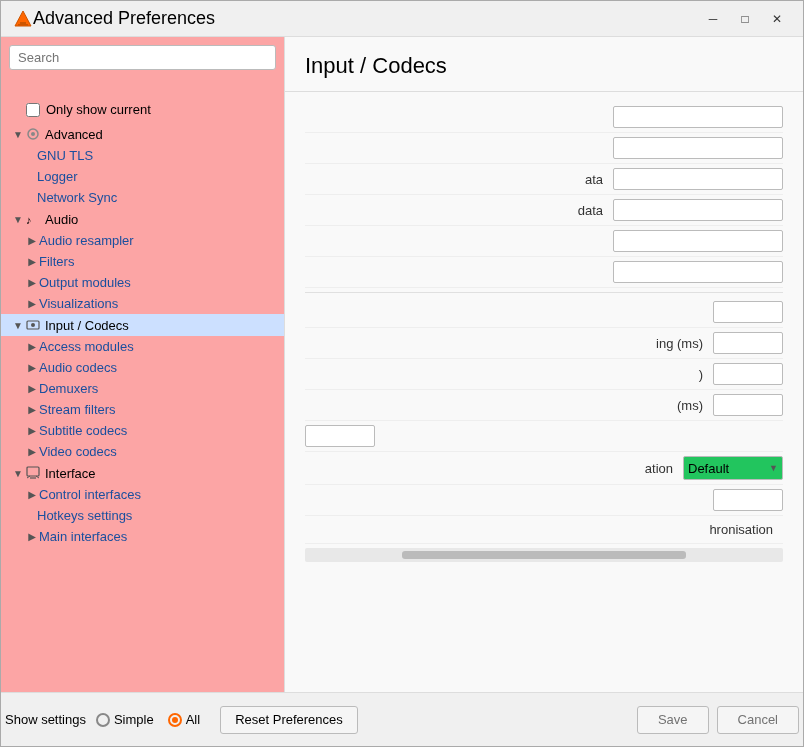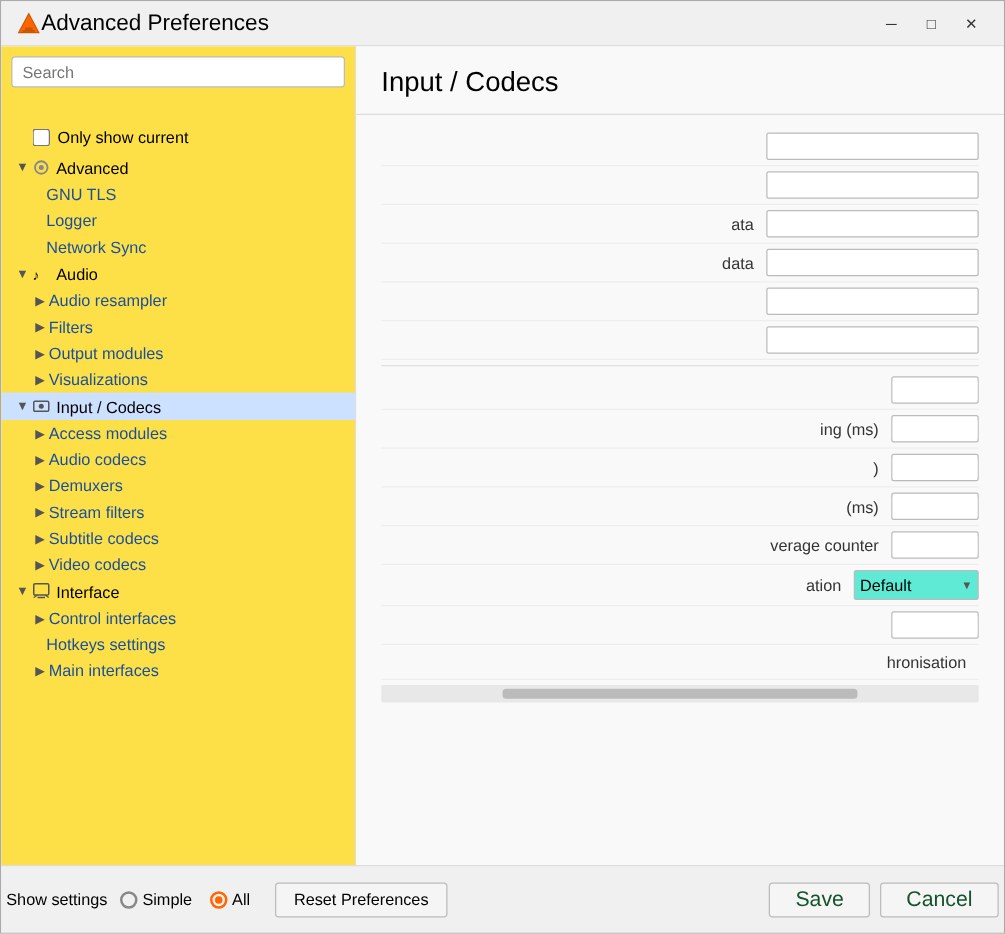--- a/index.html
+++ b/index.html
@@ -59,21 +59,21 @@
     .main-area {
       display: flex;
       flex: 1;
       overflow: hidden;
     }
 
     
     .sidebar {
       width: 284px;
       flex-shrink: 0;
-      background: #fde047;
+      background: #fca5a5;
       border-right: 1px solid #ddd;
       display: flex;
       flex-direction: column;
       overflow: hidden;
     }
     .search-box {
       margin: 8px 8px 4px 8px;
       padding: 4px 8px;
       border: 1px solid #bbb;
       border-radius: 3px;
@@ -220,21 +220,21 @@
       border-radius: 2px;
       background: white;
       font-size: 13px;
       padding: 0 4px;
     }
 
     .select-box {
       height: 24px;
       border: 1px solid #bbb;
       border-radius: 2px;
-      background: #5eead4;
+      background: #22c55e;
       font-size: 13px;
       padding: 0 4px;
       display: flex;
       align-items: center;
       justify-content: space-between;
       min-width: 100px;
       cursor: pointer;
     }
     .select-box-text { font-size: 13px; }
     .select-box-arrow { font-size: 9px; color: #555; margin-left: 6px; }
@@ -297,22 +297,22 @@
       color: #000;
     }
     .spacer { flex: 1; }
     .action-btn {
       height: 28px;
       padding: 0 20px;
       border: 1px solid #bbb;
       border-radius: 3px;
       background: #f5f5f5;
       cursor: pointer;
-      font-size: 17px;
-      color: #14532d;
+      font-size: 13px;
+      color: #737373;
       margin-left: 8px;
     }
 
     
     .vlc-icon {
       width: 20px;
       height: 20px;
     }
 
     .section-divider {
@@ -569,21 +569,20 @@
         <div class="settings-row">
           <span class="settings-row-label">(ms)</span>
           <div class="settings-row-control">
             <div class="spinbox">
               <input class="spinbox-val" type="text" value="1000" style="">
 
             </div>
           </div>
         </div>
         <div class="settings-row">
-          <span class="settings-row-label">verage counter</span>
           <div class="settings-row-control">
             <div class="spinbox">
               <input class="spinbox-val" type="text" value="40" style="">
 
             </div>
           </div>
         </div>
         <div class="settings-row">
           <span class="settings-row-label">ation</span>
           <div class="settings-row-control">

